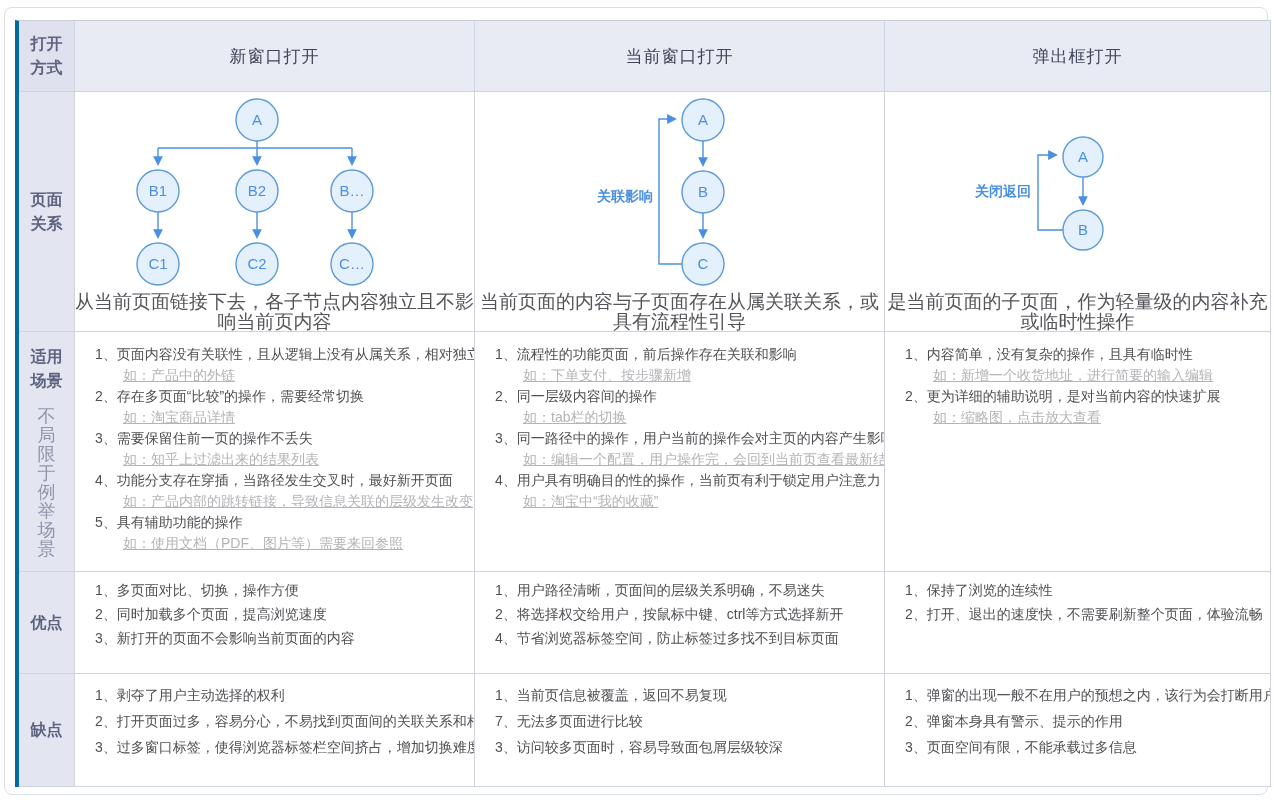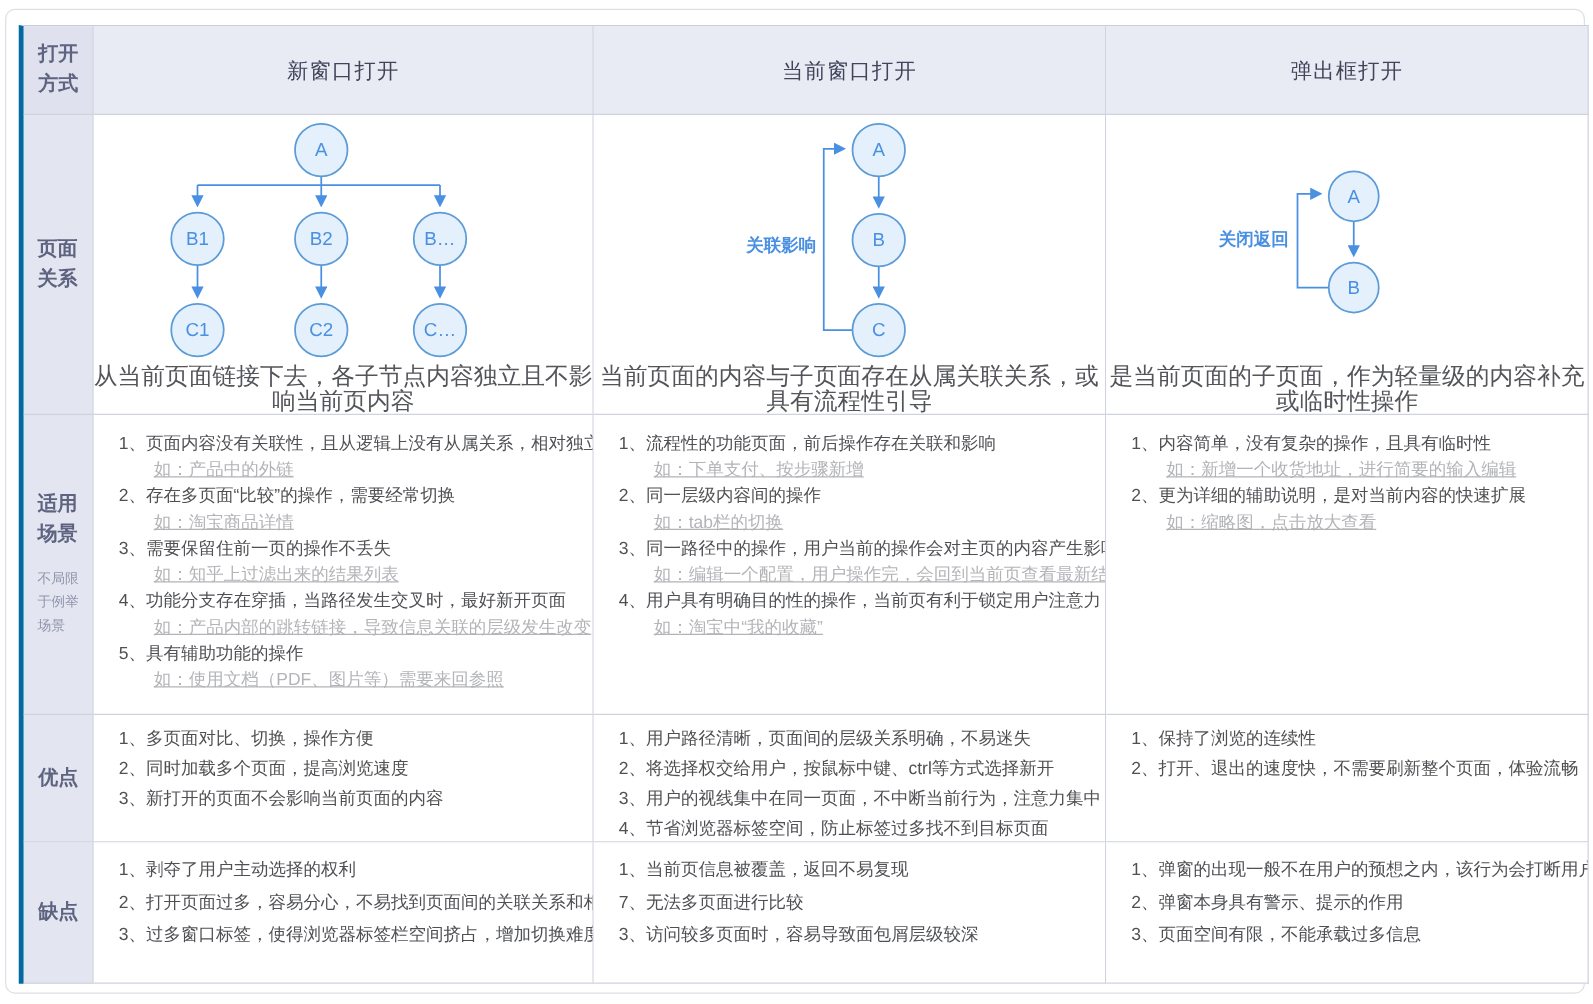--- a/index.html
+++ b/index.html
@@ -13,23 +13,23 @@
          grid-template-columns:56px 400px 410px 386px;
          grid-template-rows:71px 240px 240px 102px 113px;
          border-top:1px solid #c9cdd8; border-left:4px solid #0369a1; }
   .cell { border-right:1px solid #cfd3de; border-bottom:1px solid #cfd3de; overflow:hidden; }
   .corner { background:#dfe2ee; display:flex; align-items:center; justify-content:center;
             text-align:center; font-size:16px; font-weight:bold; color:#5e6380;
             line-height:24px; word-break:break-all; padding:0 10px; }
   .hc { background:#e9ebf4; display:flex; align-items:center; justify-content:center;
         font-size:17px; font-weight:normal; color:#40455a; letter-spacing:1px; }
   .lc { background:#e3e6f1; display:flex; flex-direction:column; align-items:center;
-        justify-content:center; text-align:left; font-size:16px; font-weight:bold;
+        justify-content:center; text-align:center; font-size:16px; font-weight:bold;
         color:#5e6380; line-height:24px; word-break:break-all; padding:0 11px; }
-  .lc .note { margin-top:14px; font-size:11px; font-weight:normal; color:#9095ab;
+  .lc .note { margin-top:14px; font-size:18px; font-weight:normal; color:#9095ab;
               line-height:19px; }
   .bc { background:#fff; }
   .diagcell { display:flex; flex-direction:column; }
   .diagcell svg { display:block; flex:0 0 auto; }
   .caption { margin-top:auto; padding-bottom:16px; text-align:center;
              font-size:19px; color:#54555a; line-height:20px; }
   .list { padding:12px 8px 0 20px; font-size:14px; color:#4f5054; }
   .scen .line { line-height:21px; }
   .pros .line { line-height:24px; }
   .pros { padding-top:6px; }
@@ -165,21 +165,20 @@
 
       <div class="cell lc">优点</div>
       <div class="cell bc list pros">
           <div class="line">1、多页面对比、切换，操作方便</div>
           <div class="line">2、同时加载多个页面，提高浏览速度</div>
           <div class="line">3、新打开的页面不会影响当前页面的内容</div>
         </div>
       <div class="cell bc list pros">
           <div class="line">1、用户路径清晰，页面间的层级关系明确，不易迷失</div>
           <div class="line">2、将选择权交给用户，按鼠标中键、ctrl等方式选择新开</div>
-          <div class="line">3、用户的视线集中在同一页面，不中断当前行为，注意力集中</div>
           <div class="line">4、节省浏览器标签空间，防止标签过多找不到目标页面</div>
         </div>
       <div class="cell bc list pros">
           <div class="line">1、保持了浏览的连续性</div>
           <div class="line">2、打开、退出的速度快，不需要刷新整个页面，体验流畅</div>
         </div>
 
       <div class="cell lc">缺点</div>
       <div class="cell bc list cons">
           <div class="line">1、剥夺了用户主动选择的权利</div>

